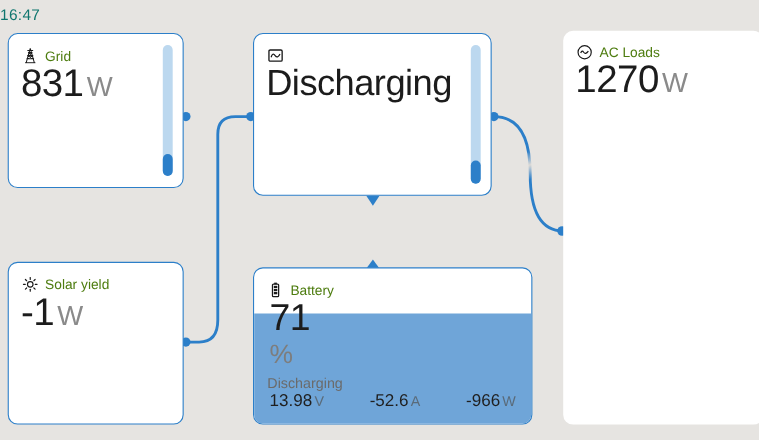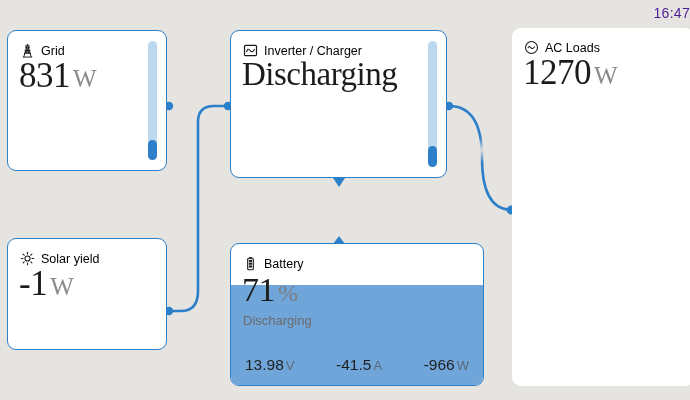--- a/index.html
+++ b/index.html
@@ -8,46 +8,45 @@
     background:#e6e4e1;
     font-family:"Liberation Sans", sans-serif;
     position:relative;
     overflow:hidden;
   }
   .stage { position:absolute; inset:0; }
 
   
   .clock {
     position:absolute; top:5px; left:0; right:0;
-    text-align:right;
-    font-size:14px; color:#4c1d95; letter-spacing:.3px;
+    text-align:left;
+    font-size:14px; color:#0f766e; letter-spacing:.3px;
   }
 
   
   .card {
     position:absolute;
     background:#ffffff;
     border-radius:9px;
     overflow:hidden;
   }
   .card.outlined { border:1.6px solid #2c7fc9; }
   .card-head {
     display:flex; align-items:center; gap:6px;
     padding:12px 0 0 12px;
     position:relative; z-index:3;
   }
   .card-head .label {
-    font-size:12.5px; color:#000000; white-space:nowrap;
+    font-size:12.5px; color:#4d7c0f; white-space:nowrap;
   }
   .value-row {
     padding:0 0 0 11px;
     display:flex; align-items:baseline;
     position:relative; z-index:3;
     margin-top:-2px;
-    font-family:Liberation Serif, serif;
   }
   .value-num {
     font-size:35px; color:#1c1c1c; font-weight:400;
     letter-spacing:-0.5px; line-height:1.15;
   }
   .value-unit {
     font-size:25px; color:#8a8a8a; margin-left:3px; font-weight:400;
   }
 
   
@@ -59,31 +58,31 @@
   }
   .gauge .fill {
     position:absolute; left:0; right:0; bottom:0;
     background:#2c7fc9; border-radius:5px;
   }
 
   
   #card-grid    { left:7px;   top:30px;  width:160px; height:141px; }
   #card-inverter{ left:230px; top:30px;  width:217px; height:148px; }
   #card-acloads { left:512px; top:28px;  width:182px; height:358px; }
-  #card-solar   { left:7px;   top:238px; width:160px; height:112px; }
+  #card-solar   { left:7px;   top:238px; width:160px; height:148px; }
   #card-battery { left:230px; top:243px; width:254px; height:143px; }
 
   #card-inverter .value-num { font-size:33px; }
 
   
   #card-battery .batt-fill {
     position:absolute; left:0; right:0; bottom:0;
     background:#6fa5d8; z-index:1;
   }
-  #card-battery .value-row { margin-top:-1px; }
+  #card-battery .value-row { margin-top:-1px;flex-direction:column; }
   #card-battery .value-num { font-size:34px; }
   #card-battery .value-unit { font-size:24px; color:#7d7d7d; }
   .batt-state {
     position:relative; z-index:3;
     padding:4px 0 0 12px;
     font-size:13px; color:#6b6b6b;
   }
   .batt-metrics {
     position:absolute; left:0; right:0; bottom:11px;
     z-index:3;
@@ -166,21 +165,20 @@
 
   <div class="card outlined" id="card-inverter">
     <div class="gauge">
       <div class="fill" style="height:17%"></div>
     </div>
     <div class="card-head">
       <svg width="15" height="15" viewBox="0 0 16 16">
         <rect x="1.6" y="2.6" width="12.8" height="10.8" rx="1.2" stroke="#1a1a1a" stroke-width="1.3" fill="none"></rect>
         <path d="M3.7 9.6 Q5.2 4.6 7.6 8 Q10 11.4 12.3 6.4" stroke="#1a1a1a" stroke-width="1.2" fill="none"></path>
       </svg>
-      <span class="label">Inverter / Charger</span>
     </div>
     <div class="value-row">
       <span class="value-num">Discharging</span>
       <span class="value-unit"></span>
     </div>
   </div>
 
   <div class="card" id="card-acloads">
     <div class="card-head">
       <svg width="15" height="15" viewBox="0 0 16 16">
@@ -234,21 +232,21 @@
       <span class="value-num">71</span>
       <span class="value-unit">%</span>
     </div>
     <div class="batt-state">Discharging</div>
     <div class="batt-metrics" id="batt-metrics">
         <div class="metric">
           <span class="m-val">13.98</span>
           <span class="m-unit">V</span>
         </div>
         <div class="metric">
-          <span class="m-val">-41.5</span>
+          <span class="m-val">-52.6</span>
           <span class="m-unit">A</span>
         </div>
         <div class="metric">
           <span class="m-val">-966</span>
           <span class="m-unit">W</span>
         </div>
       </div>
   </div>
 
 </div>

